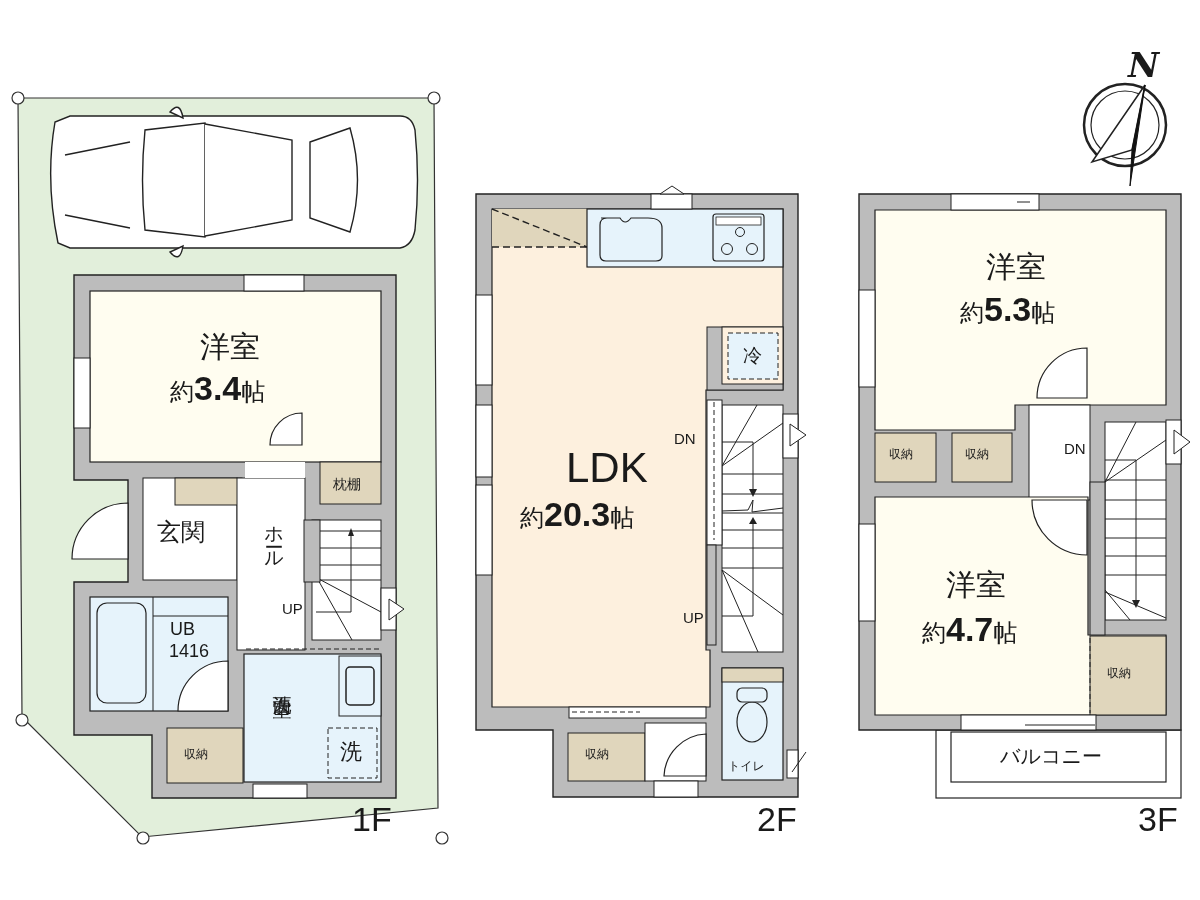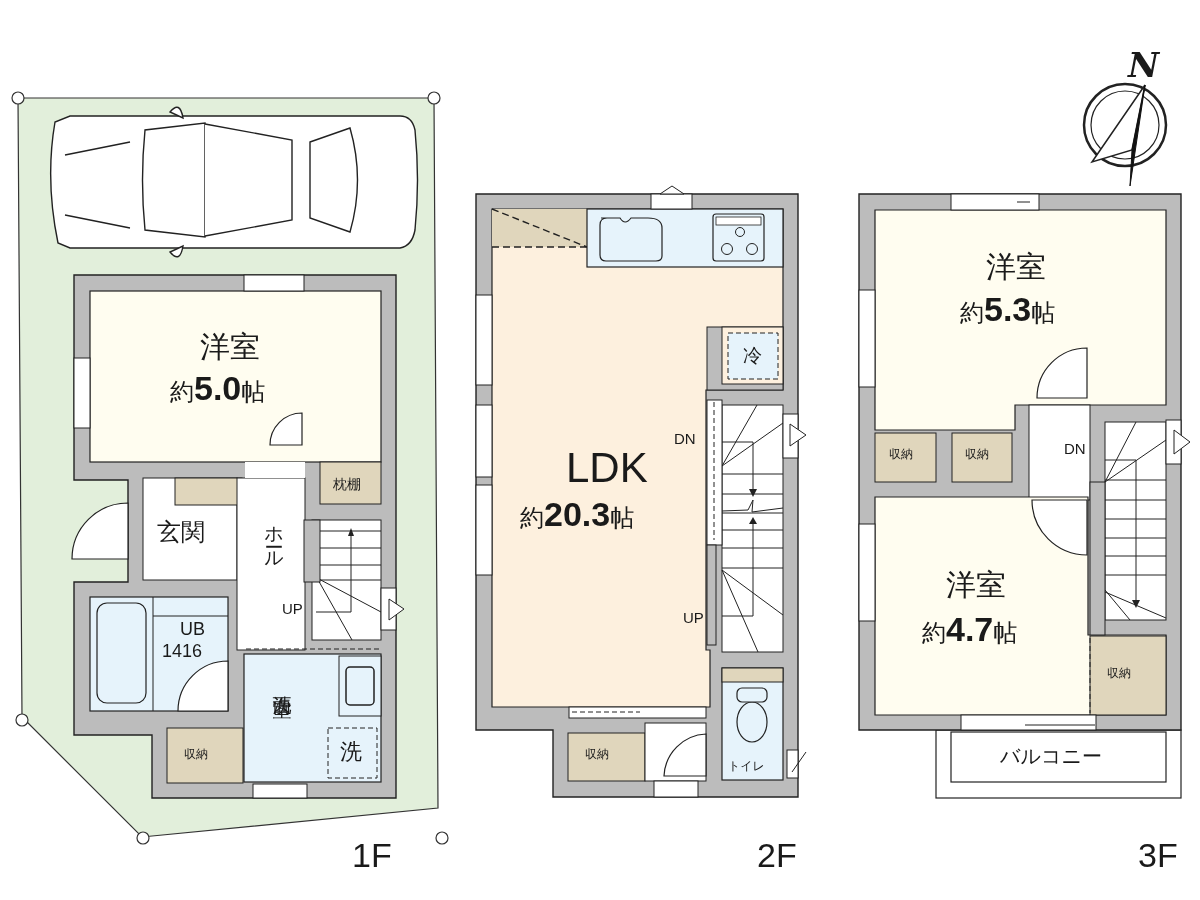--- a/index.html
+++ b/index.html
@@ -4,21 +4,21 @@
 <style>
   html,body{margin:0;padding:0;background:#ffffff;}
   body{width:1200px;height:900px;position:relative;overflow:hidden;font-family:"DejaVu Sans","Liberation Sans",sans-serif;}
   svg{position:absolute;left:0;top:0;}
   .lbl{position:absolute;color:#1a1a1a;text-align:center;white-space:nowrap;line-height:1;}
   .room-name{font-size:30px;}
   .room-size{font-size:24px;}
   .room-size .num{font-size:34px;font-family:"Liberation Sans",sans-serif;font-weight:bold;}
   .small{font-size:12px;text-align:center;}
   .tiny{font-size:14px;}
-  .floor{font-size:34px;font-family:"Liberation Sans",sans-serif;margin-top:36px;}
+  .floor{font-size:34px;font-family:"Liberation Sans",sans-serif;}
   .vert{writing-mode:vertical-rl;letter-spacing:2px;}
   .dirlbl{font-size:15px;font-family:"Liberation Sans",sans-serif;}
 </style>
 </head>
 <body>
 
 <svg width="1200" height="900" viewBox="0 0 1200 900">
 
   <g>
     <polygon points="18,98 434,98 438,808 142,837 22,717" fill="#e2efdb" stroke="#333" stroke-width="1.2"></polygon>
@@ -207,28 +207,28 @@
     <circle cx="1125" cy="125" r="34" fill="none" stroke="#222" stroke-width="1.2"></circle>
     <polygon points="1145,85 1092,162 1132,150" fill="#fff" stroke="#222" stroke-width="1.5"></polygon>
     <polygon points="1145,85 1132,150 1130,186" fill="#111" stroke="#111" stroke-width="1"></polygon>
   </g>
 </svg>
 
 <div class="lbl" style="left:1128px;top:48px;font-size:34px;font-style:italic;font-family:'DejaVu Serif',serif;font-weight:bold;">N</div>
 
 <div class="lbl room-name" style="left:200px;top:332px;">洋室</div>
 <div class="lbl room-size" style="left:170px;top:371px;">
-  <span>約</span><span class="num">5.0</span><span>帖</span>
+  <span>約</span><span class="num">3.4</span><span>帖</span>
 </div>
 <div class="lbl tiny" style="left:333px;top:477px;">枕棚</div>
 <div class="lbl" style="left:157px;top:520px;font-size:24px;">玄関</div>
 <div class="lbl vert" style="left:265px;top:513px;font-size:19px;">ホール</div>
 <div class="lbl dirlbl" style="left:282px;top:601px;">UP</div>
-<div class="lbl" style="left:180px;top:620px;font-size:18px;font-family:'Liberation Sans',sans-serif;">UB</div>
-<div class="lbl" style="left:162px;top:642px;font-size:18px;font-family:'Liberation Sans',sans-serif;">1416</div>
+<div class="lbl" style="left:170px;top:620px;font-size:18px;font-family:'Liberation Sans',sans-serif;">UB</div>
+<div class="lbl" style="left:169px;top:642px;font-size:18px;font-family:'Liberation Sans',sans-serif;">1416</div>
 <div class="lbl vert" style="left:273px;top:680px;font-size:19px;">洗面室</div>
 <div class="lbl" style="left:340px;top:741px;font-size:22px;">洗</div>
 <div class="lbl small" style="left:184px;top:748px;">収納</div>
 <div class="lbl floor" style="left:352px;top:802px;">1F</div>
 
 <div class="lbl" style="left:550px;top:447px;font-size:42px;font-family:'Liberation Sans',sans-serif;margin-left:16px;">LDK</div>
 <div class="lbl room-size" style="left:520px;top:497px;">
   <span>約</span><span class="num">20.3</span><span>帖</span>
 </div>
 <div class="lbl" style="left:743px;top:346px;font-size:19px;">冷</div>

